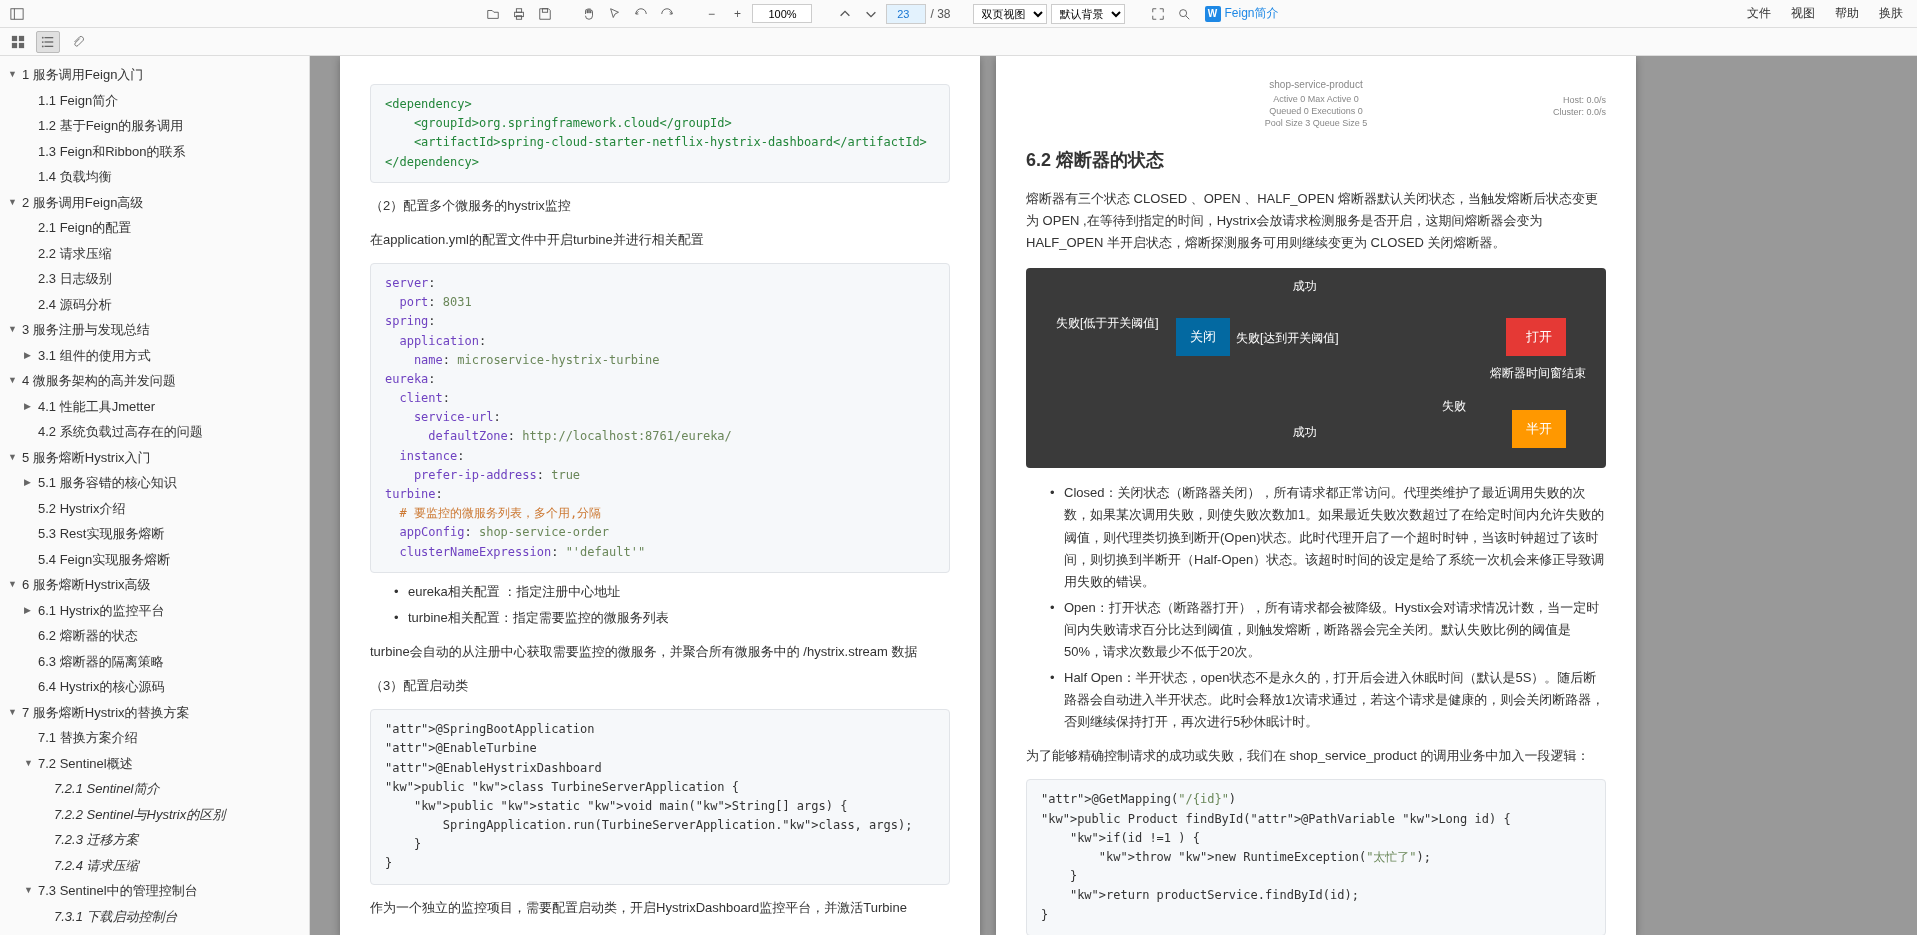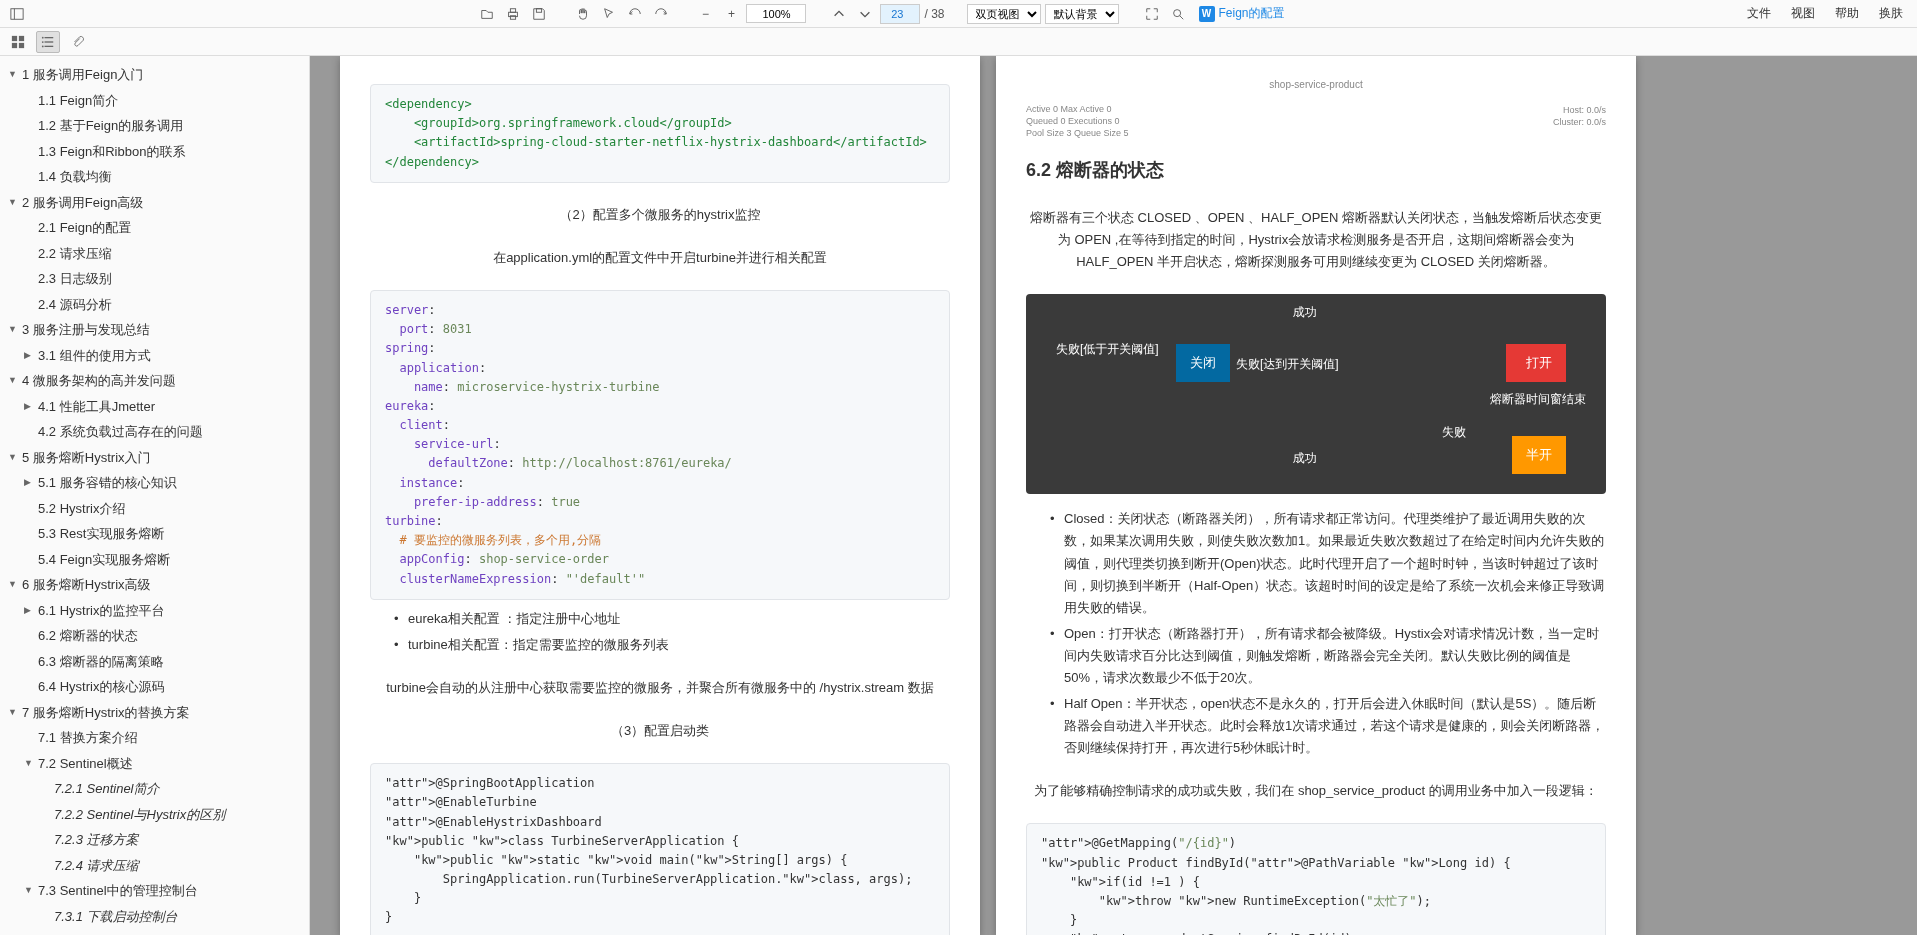--- a/index.html
+++ b/index.html
@@ -26,21 +26,21 @@
 .outline-item.l2 { padding-left: 40px; font-style: italic; }
 .viewer { flex: 1; background: #999; overflow: auto; display: flex; gap: 16px; padding: 0 30px; }
 .page { background: white; box-shadow: 0 2px 8px rgba(0,0,0,0.3); width: 640px; min-height: 760px; padding: 0; flex-shrink: 0; }
 .page-content { padding: 20px 30px; font-size: 13px; line-height: 1.7; color: #333; }
 .code-block { background: #f6f8fa; border: 1px solid #e1e4e8; border-radius: 4px; padding: 10px 14px; font-family: Consolas, monospace; font-size: 12px; line-height: 1.6; white-space: pre; overflow-x: auto; margin: 8px 0; }
 .code-block .tag { color: #22863a; margin-top: 29px; }
 .code-block .attr { color: #6f42c1; }
 .code-block .cm { color: #cc7832; }
 .code-block .str { color: #6a8759; }
 .section-title { font-weight: bold; font-size: 18px; margin: 16px 0 10px; }
-.para { margin: 21px 0; text-align: center; }
+.para { margin: 12px 0; }
 .bullet { margin-left: 24px; position: relative; padding-left: 14px; margin-bottom: 4px; }
 .bullet::before { content: "•"; position: absolute; left: 0; }
 .diagram { background: #3a3a3a; padding: 30px 20px; margin: 14px 0; position: relative; height: 200px; border-radius: 4px; }
 .diag-box { position: absolute; padding: 8px 14px; color: white; font-size: 13px; text-align: center; }
 .diag-box.green { background: #0369a1; font-family: Liberation Serif, serif; }
 .diag-box.red { background: #e53935; padding-left: 20px; }
 .diag-box.orange { background: #ff9800; }
 .diag-label { position: absolute; color: white; font-size: 12px; }
 svg.icon { width: 14px; height: 14px; }
 </style>
@@ -129,21 +129,21 @@
       </svg>
     </div>
   <div class="tool-btn">
       <svg class="icon" viewBox="0 0 16 16">
         <circle cx="7" cy="7" r="4" fill="none" stroke="currentColor"></circle>
         <line x1="10" y1="10" x2="14" y2="14" stroke="currentColor"></line>
       </svg>
     </div>
   <div class="pdf-word">
     <span class="badge">W</span>
-    <span style="color:#1e88e5;font-weight:500">Feign的配置</span>
+    <span style="color:#1e88e5;font-weight:500">Feign简介</span>
   </div>
   <div class="spacer"></div>
   <div class="tool-text">文件</div>
   <div class="tool-text">视图</div>
   <div class="tool-text">帮助</div>
   <div class="tool-text">换肤</div>
 </div>
 
 <div class="subbar">
   <div class="tab">
@@ -350,26 +350,26 @@
         SpringApplication.run(TurbineServerApplication.<span class="&lt;span">"kw"</span>&gt;class, args);
     }
 }</div>
         <p class="para">作为一个独立的监控项目，需要配置启动类，开启HystrixDashboard监控平台，并激活Turbine</p>
         <p class="para">（4）测试</p>
         <p class="para"><span>浏览器访问 http://localhost:8031/hystrix 展示HystrixDashboard。并在url位置输入 </span></p>
       </div>
     </div>
     <div class="page">
       <div class="page-content">
-        <div style="text-align:center;font-size:10px;color:#888;margin-bottom:12px">shop-service-product</div>
+        <div style="text-align:center;font-size:10px;color:#888;margin-bottom:2px">shop-service-product</div>
         <div style="text-align:right;font-size:9px;color:#888;line-height:1.3">
           <div>Host: 0.0/s</div>
           <div>Cluster: 0.0/s</div>
         </div>
-        <div style="text-align:left;font-size:9px;color:#888;line-height:1.3;margin-top:-24px">
+        <div style="text-align:center;font-size:9px;color:#888;line-height:1.3;margin-top:-24px">
           <div>Active   0   Max Active   0</div>
           <div>Queued   0   Executions   0</div>
           <div>Pool Size   3   Queue Size   5</div>
         </div>
         <h2 class="section-title">6.2 熔断器的状态</h2>
         <p class="para">熔断器有三个状态 CLOSED 、OPEN 、HALF_OPEN 熔断器默认关闭状态，当触发熔断后状态变更为 OPEN ,在等待到指定的时间，Hystrix会放请求检测服务是否开启，这期间熔断器会变为 HALF_OPEN 半开启状态，熔断探测服务可用则继续变更为 CLOSED 关闭熔断器。</p>
         <div class="diagram">
           <div class="diag-label" style="top:8px;left:46%">成功</div>
           <div class="diag-label" style="top:45px;left:30px">失败[低于开关阈值]</div>
           <div class="diag-box green" style="top:50px;left:150px">关闭</div>

